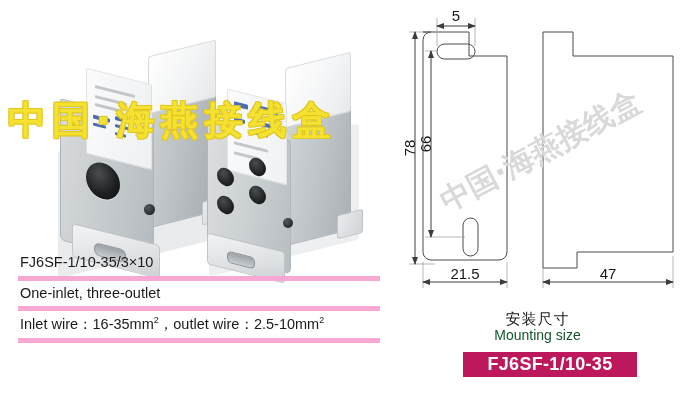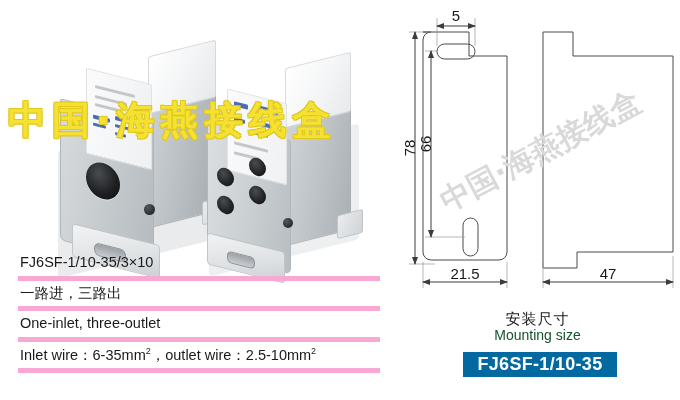--- a/index.html
+++ b/index.html
@@ -232,22 +232,22 @@
     font-family: "DejaVu Sans", sans-serif;
     letter-spacing:1px;
   }
   #mount-en {
     font-size: 14px; color: #14532d; line-height: 1.1;
     font-family: "Liberation Sans", sans-serif;
   }
   #model-badge {
     position: absolute;
     left: 463px; top: 352px;
-    width: 154px; height: 25px;
-    background: #0369a1;
+    width: 174px; height: 25px;
+    background: #be185d;
     color: #ffffff;
     font-size: 18px;
     font-weight: 700;
     letter-spacing: .3px;
     display: flex;
     align-items: center;
     justify-content: center;
     font-family: "Liberation Sans", sans-serif;
   }
 </style>
@@ -303,26 +303,25 @@
       <div id="b-foot"></div>
       <div id="b-foot-slot"></div>
     </div>
 
     <div id="watermark-yellow">中国·海燕接线盒</div>
   </div>
 
   <div id="spec-table">
     <div class="spec-row">FJ6SF-1/10-35/3×10</div>
 
-    <div class="spec-row">一路进，三路出</div>
 
 
     <div class="spec-row">One-inlet, three-outlet</div>
 
-    <div class="spec-row"><span>Inlet wire：</span><span>6-35mm</span><sup>2</sup><span>，</span><span>outlet wire：</span><span>2.5-10mm</span><sup>2</sup></div>
+    <div class="spec-row"><span>Inlet wire：</span><span>16-35mm</span><sup>2</sup><span>，</span><span>outlet wire：</span><span>2.5-10mm</span><sup>2</sup></div>
   </div>
 
   <div id="drawing-area">
     <svg id="drawing-svg" width="285" height="312" viewBox="0 0 285 312">
       <defs>
         <marker id="ar-r" markerWidth="8" markerHeight="6" refX="7" refY="3" orient="auto">
           <path d="M0,0 L8,3 L0,6 z" fill="#3c3c3c"></path>
         </marker>
         <marker id="ar-l" markerWidth="8" markerHeight="6" refX="1" refY="3" orient="auto">
           <path d="M8,0 L0,3 L8,6 z" fill="#3c3c3c"></path>

